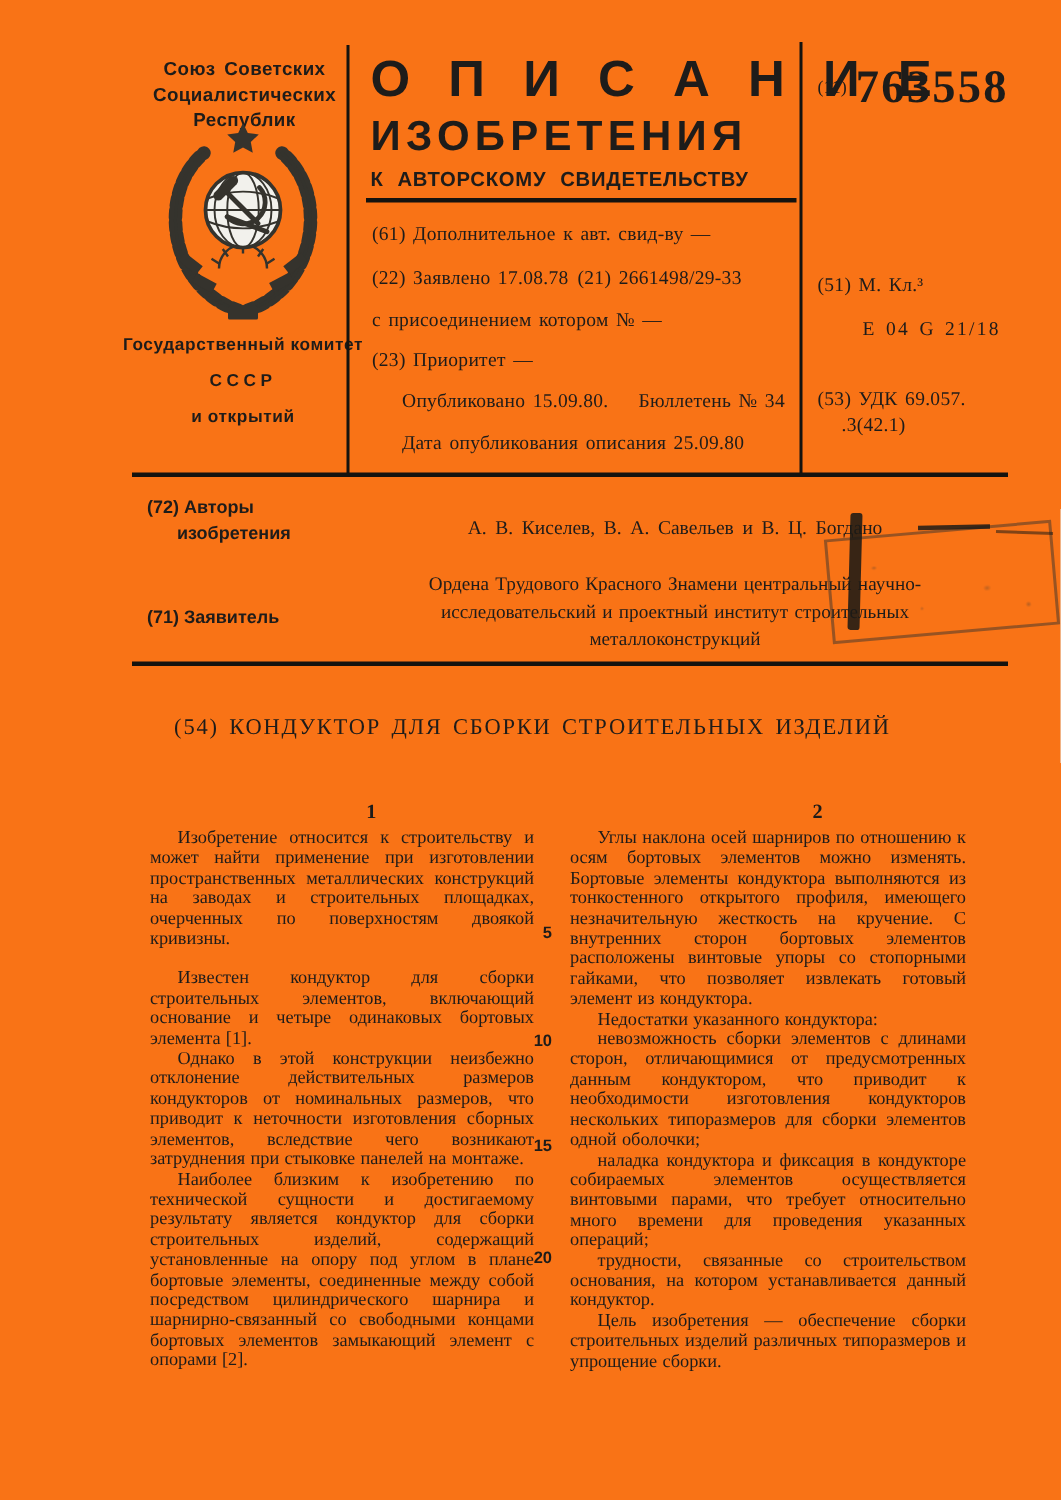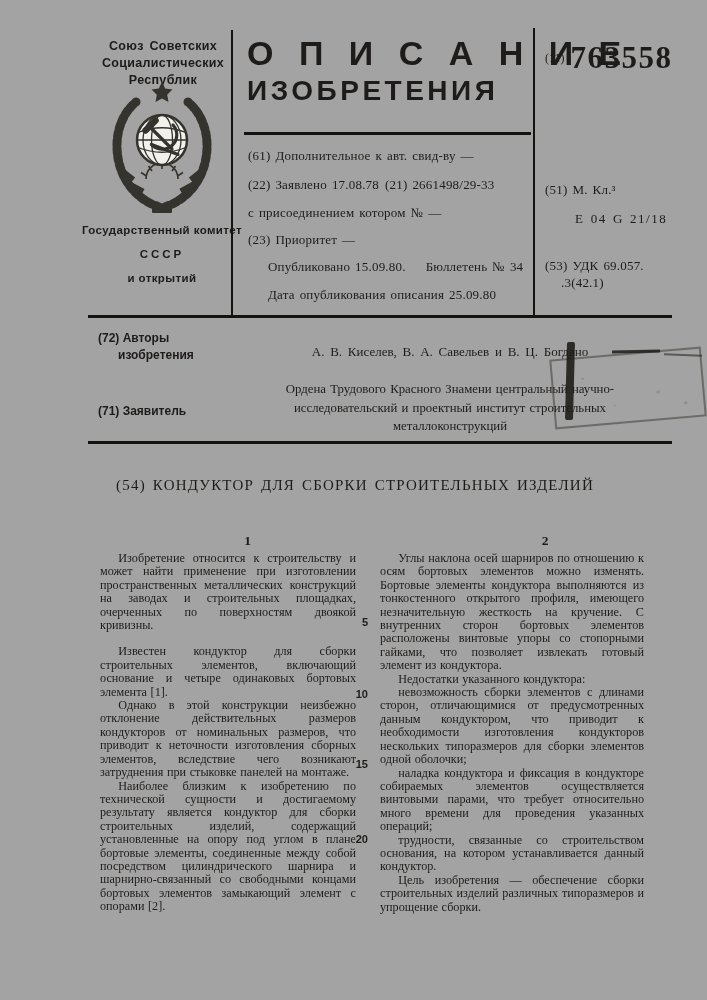--- a/index.html
+++ b/index.html
@@ -1,18 +1,18 @@
 <!DOCTYPE html>
 <html><head>
 <meta charset="utf-8">
 <style>
   html,body{margin:0;padding:0;background:#e8e6e0;}
   .page{
     position:relative;width:707px;height:1000px;margin:0 auto;
-    background:#a3a3a3;color:#1e1c1a;overflow:hidden;
+    background:#f97316;color:#1e1c1a;overflow:hidden;
     font-family:"Liberation Serif", serif;
   }
   .abs{position:absolute;}
   .sans{font-family:"Liberation Sans", sans-serif;}
   .b{font-weight:bold;}
   .ctr{text-align:center;}
   
   .union{left:84px;top:38px;width:158px;font-size:12.5px;line-height:17px;letter-spacing:.3px;word-spacing:2px;}
   .committee{left:78px;top:218px;width:168px;font-size:11.5px;line-height:24px;letter-spacing:.4px;}
   .vrule{width:2px;background:#15130f;}
@@ -117,20 +117,21 @@
     <div>и открытий</div>
   </div>
 
   <div class="abs vrule v1"></div>
   <div class="abs vrule v2"></div>
   <div class="abs hrule h1"></div>
   <div class="abs hrule h2"></div>
 
   <div class="abs t1 sans b">О П И С А Н И Е</div>
   <div class="abs t2 sans b">ИЗОБРЕТЕНИЯ</div>
+  <div class="abs t3 sans b">К  АВТОРСКОМУ  СВИДЕТЕЛЬСТВУ</div>
   <div class="abs t3rule"></div>
 
   <div class="abs fld f61">(61) Дополнительное к авт. свид-ву —</div>
   <div class="abs fld f22row">
     <span>(22) Заявлено 17.08.78</span>
     <span>(21) 2661498/29-33</span>
   </div>
   <div class="abs fld fjoin">с присоединением котором № —</div>
   <div class="abs fld f23">(23) Приоритет —</div>
   <div class="abs fld pubrow">

